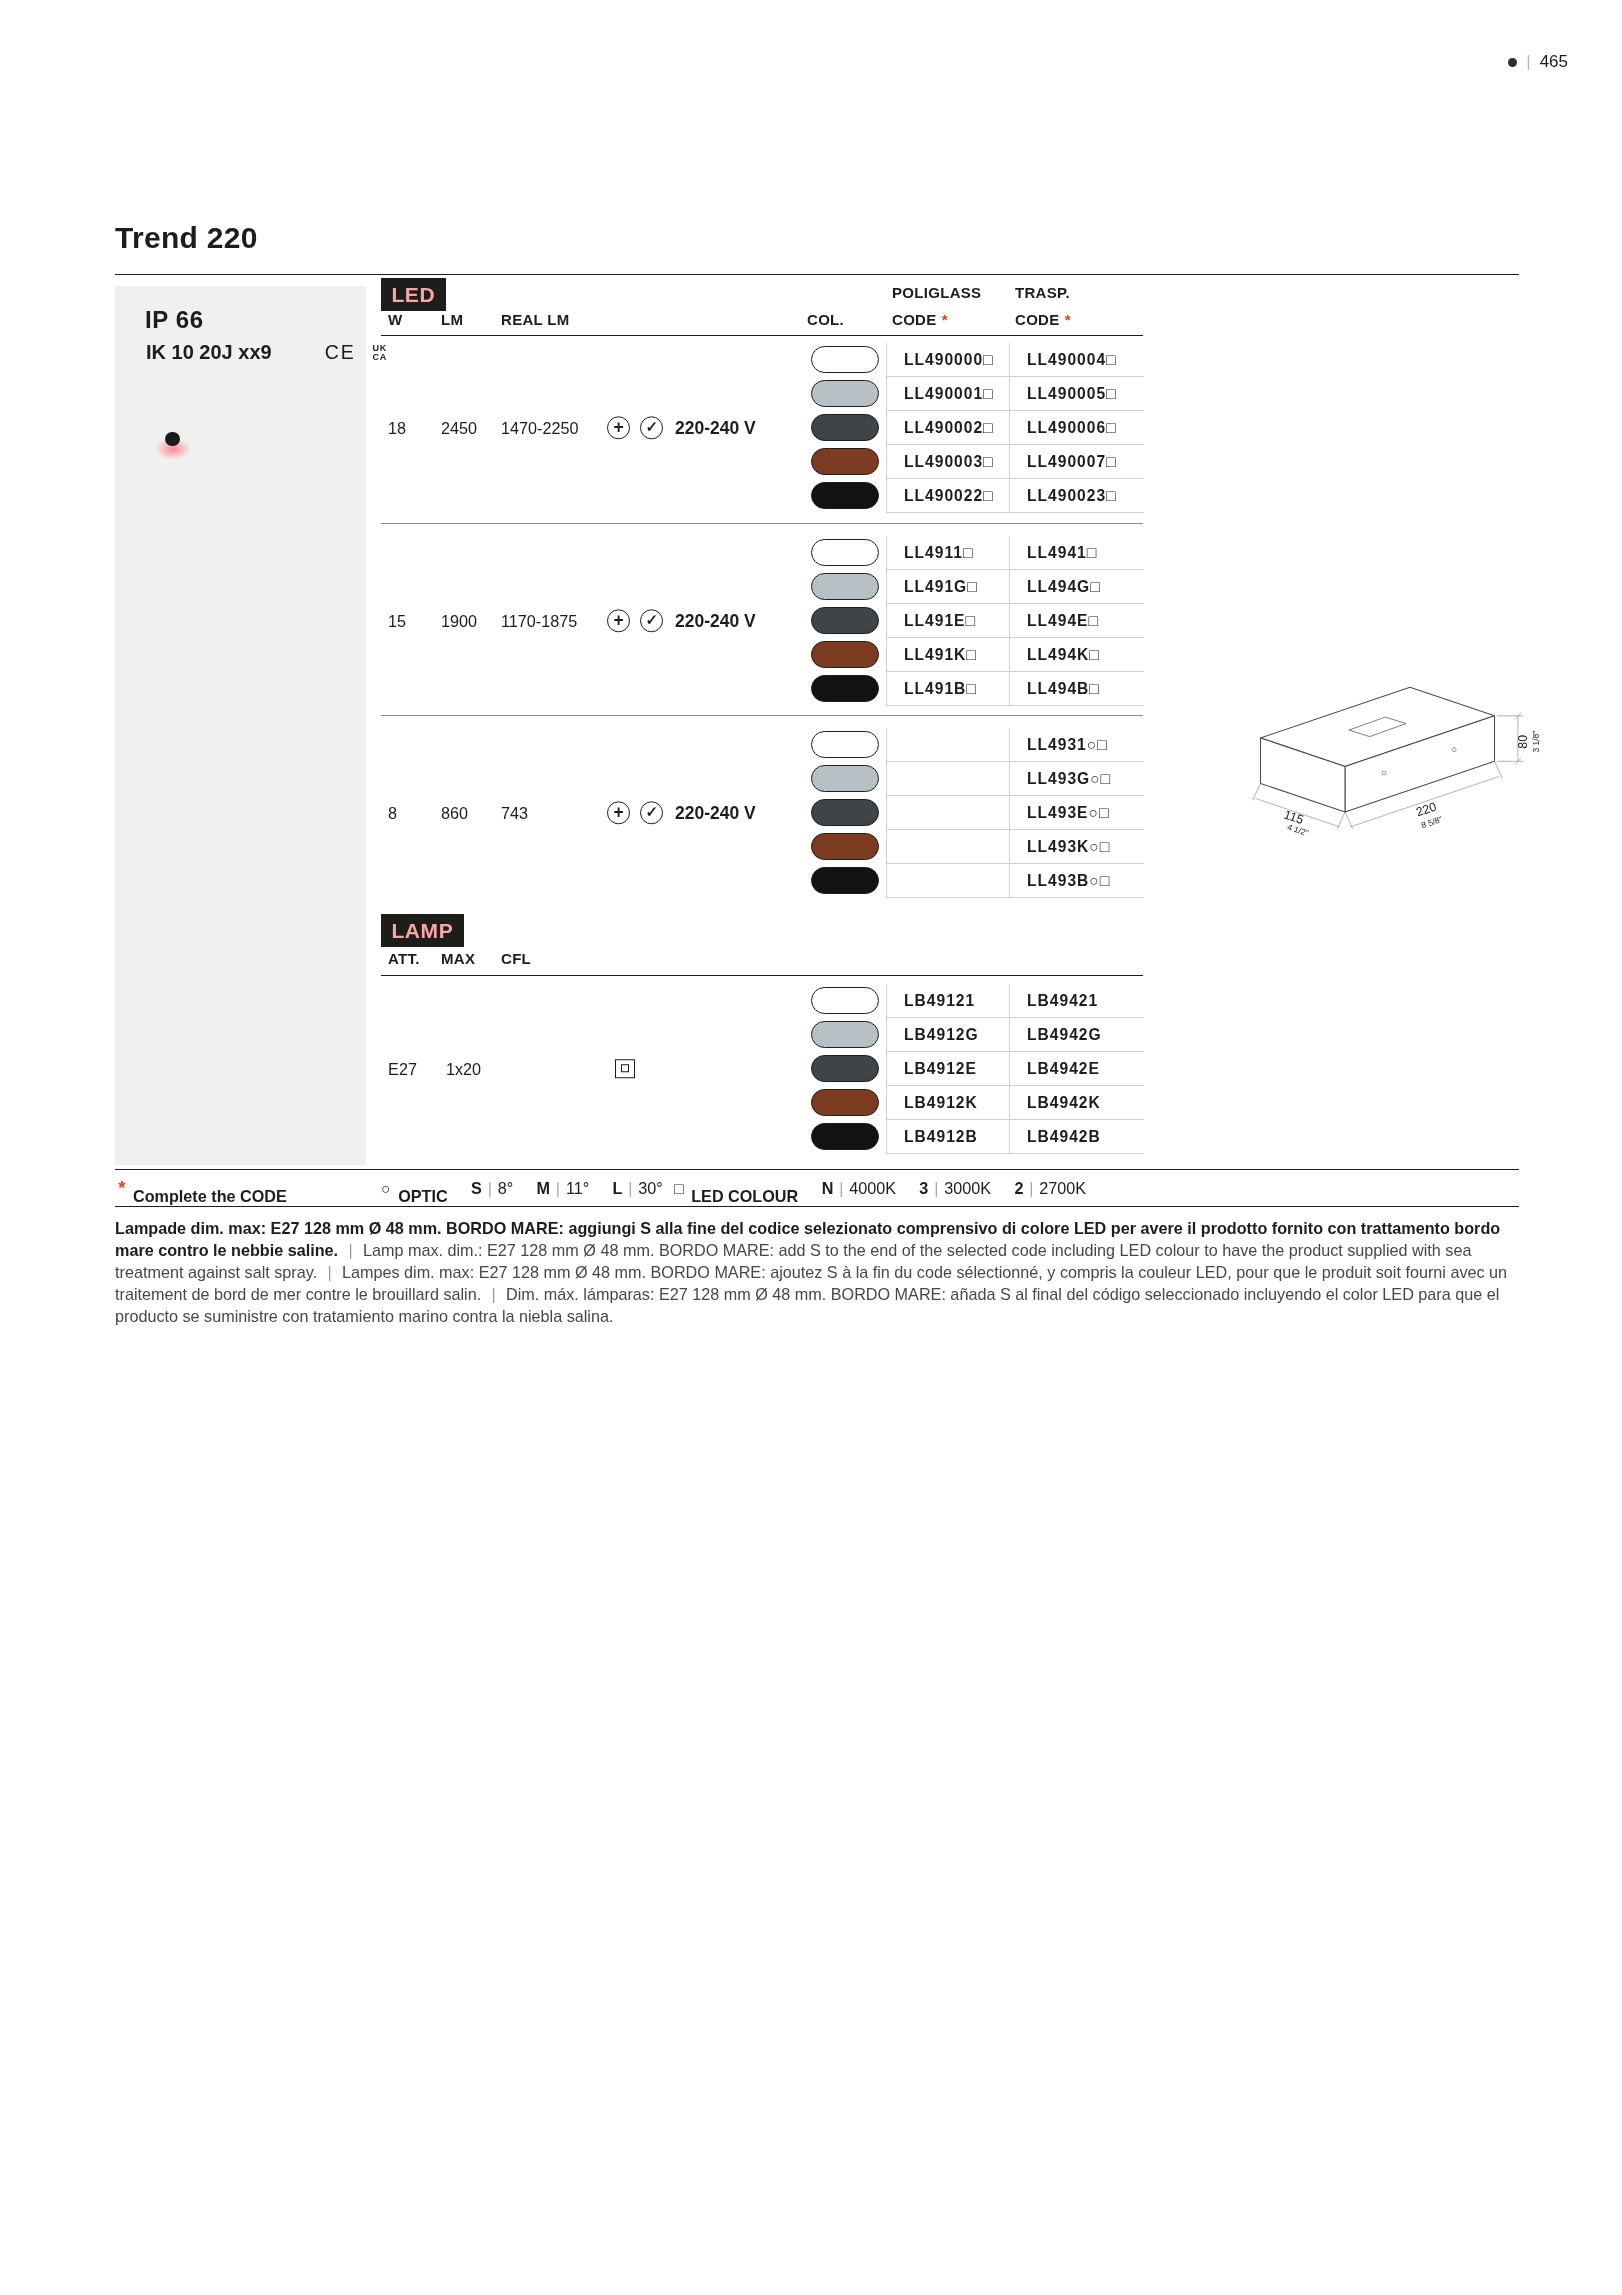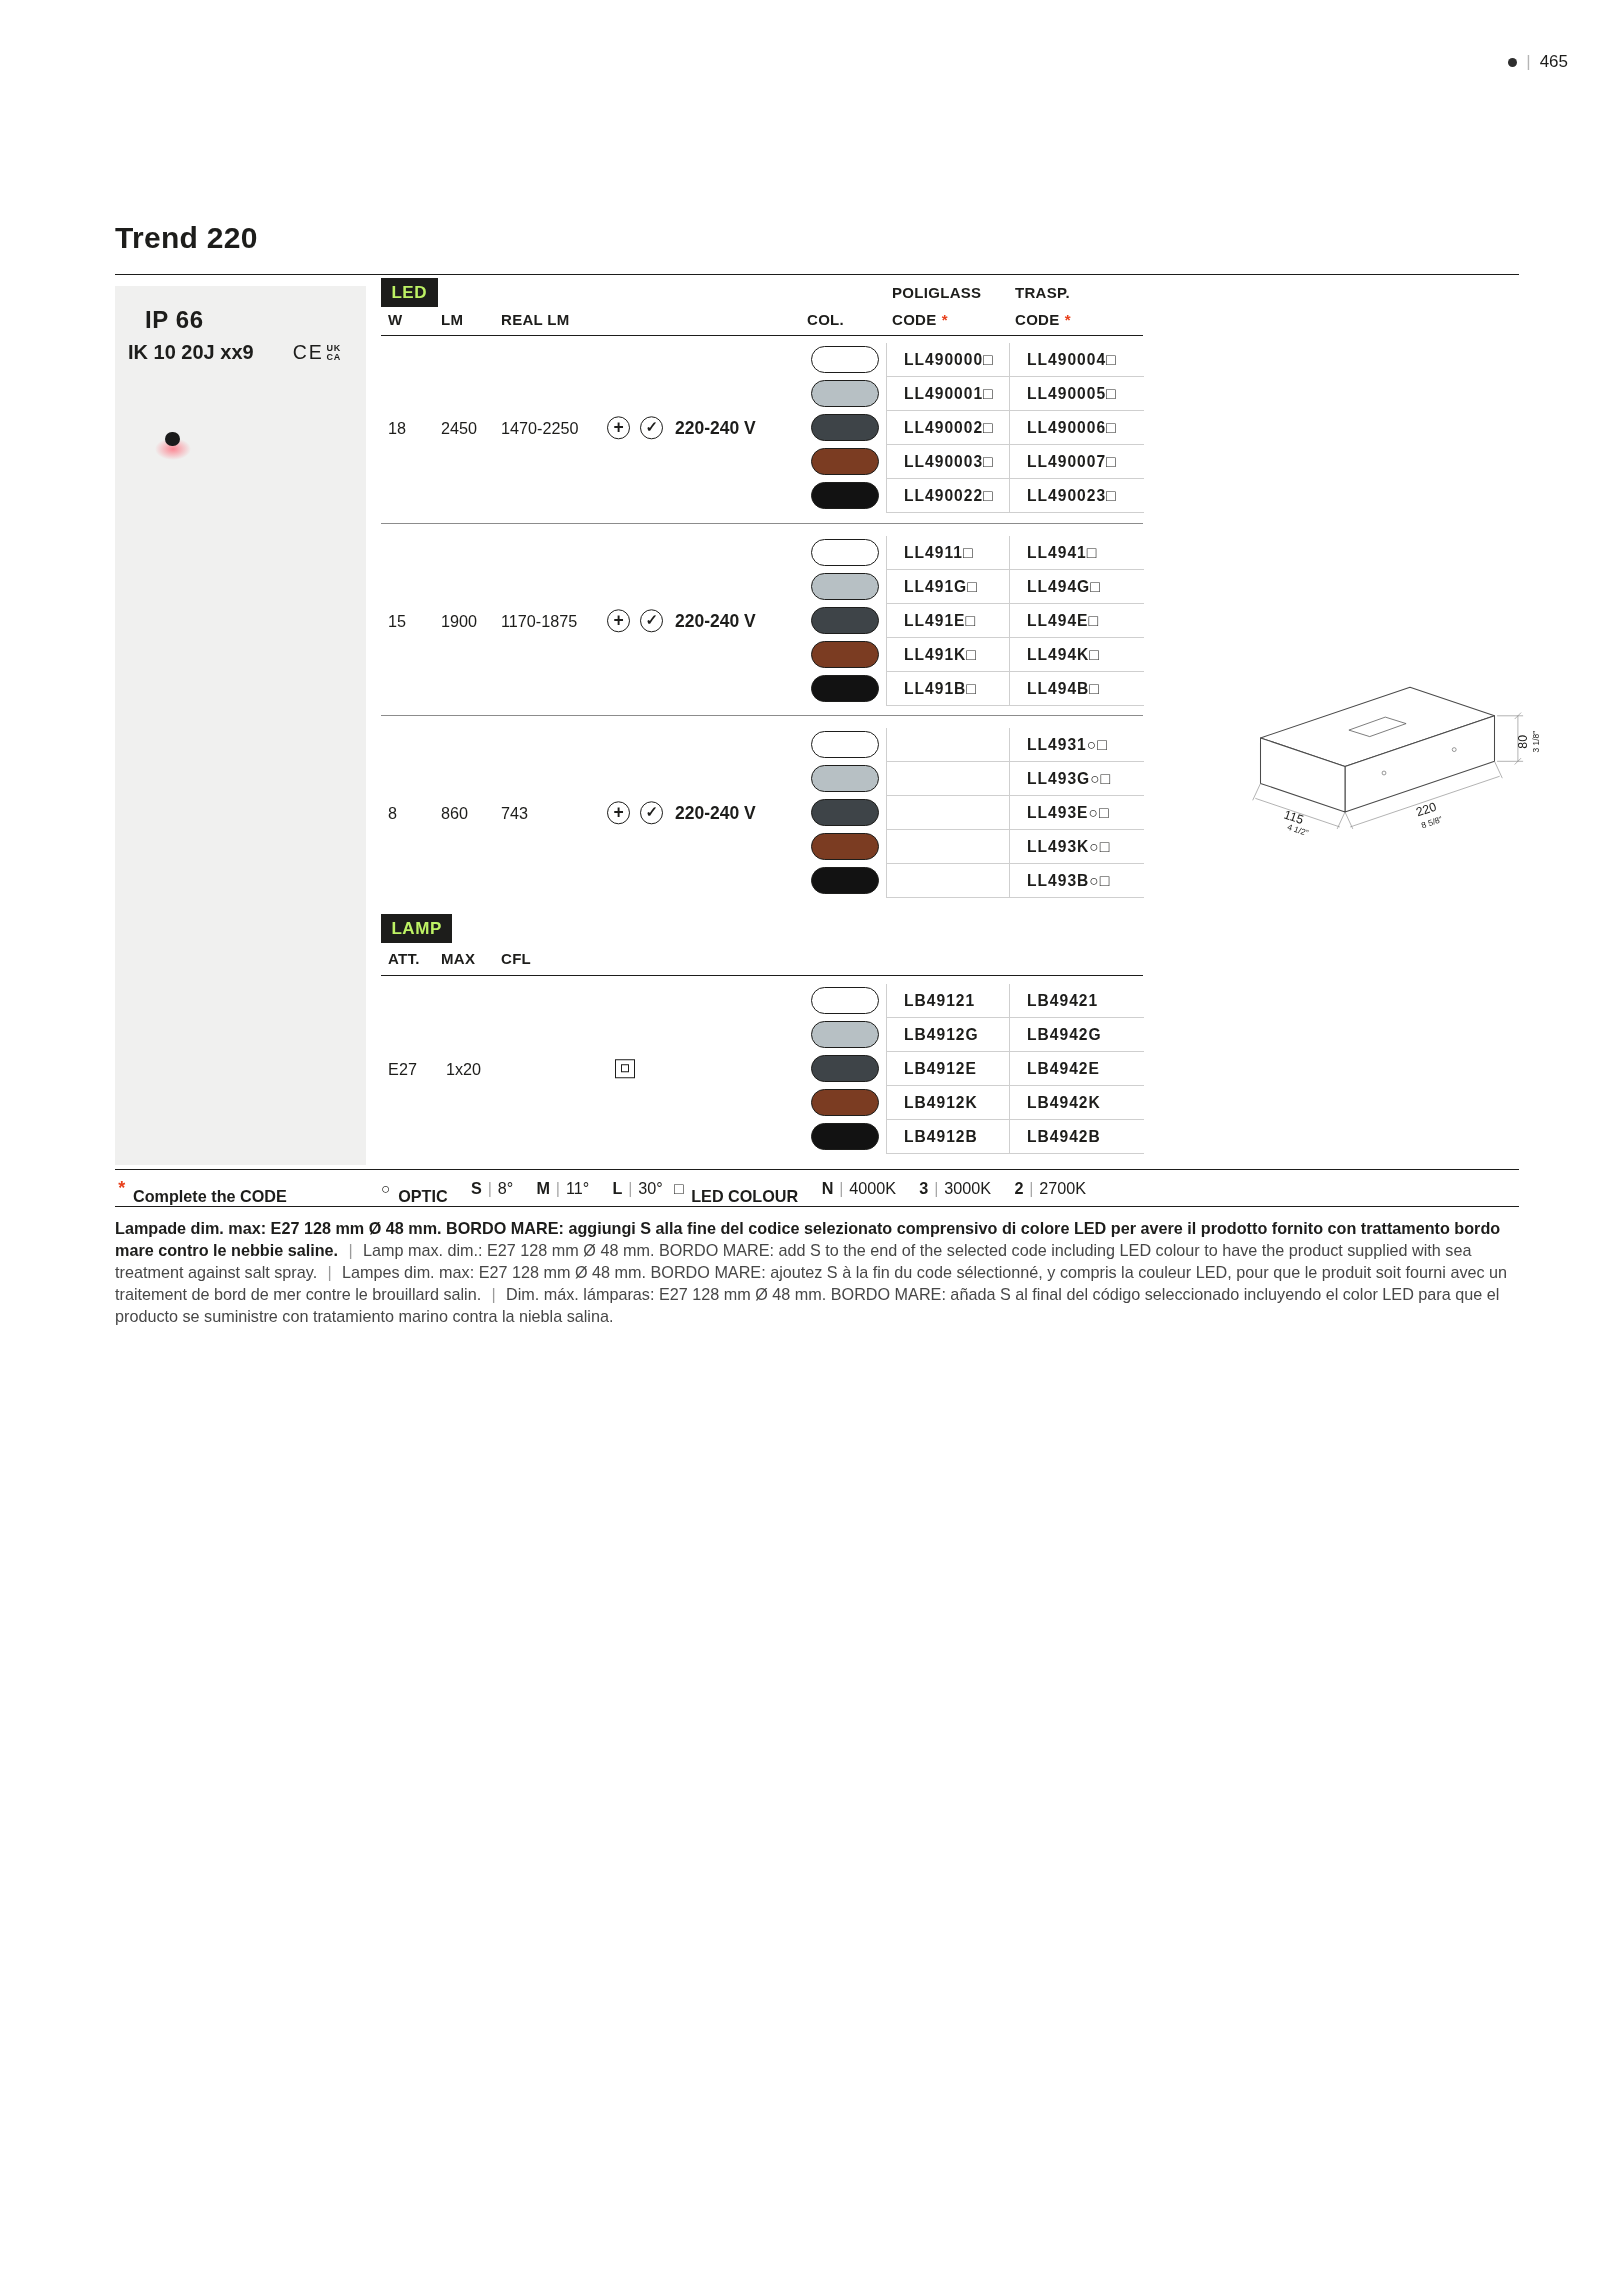--- a/index.html
+++ b/index.html
@@ -13,30 +13,30 @@
   .pn-pipe { color:#b5b5b5; font-size:17px; }
 
   .title { position:absolute; left:115px; top:221px; font-size:30px; font-weight:700; letter-spacing:0.3px; }
 
   .rule { position:absolute; background:#1d1d1b; }
   .rule-top { left:115px; top:274px; width:1404px; height:1.3px; }
 
   
   .panel { position:absolute; left:115px; top:286px; width:251px; height:879px; background:#f0f0ef; }
   .panel .ip { position:absolute; left:30px; top:19.5px; font-size:24px; font-weight:700; letter-spacing:0.6px; }
-  .panel .ik-line { position:absolute; left:13px; top:55px; font-size:20px; font-weight:700; display:flex; align-items:center; gap:3px; white-space:nowrap;text-align:right; }
+  .panel .ik-line { position:absolute; left:31px; top:55px; font-size:20px; font-weight:700; display:flex; align-items:center; gap:17px; white-space:nowrap;text-align:right; }
   .panel .ce { font-weight:400; font-size:19.5px; letter-spacing:1.9px;margin-left:36px; }
   .panel .ukca { display:inline-flex; flex-direction:column; font-size:9px; line-height:9px; font-weight:700; letter-spacing:0.6px; }
   .photo { position:absolute; left:40px; top:138px; width:45px; height:45px; }
   .photo .glow { position:absolute; left:0px; top:14.3px; width:36px; height:22px; border-radius:50%;
                  background:radial-gradient(closest-side, rgba(255,110,125,0.8), rgba(255,110,125,0)); }
   .photo .bulb { position:absolute; left:10.4px; top:7.8px; width:14.3px; height:14.3px; border-radius:50%; background:#1b1b1b; }
 
   
-  .badge { position:absolute; background:#1d1d1b; color:#bef264; font-size:17px; font-weight:700;
+  .badge { position:absolute; background:#1d1d1b; color:#fca5a5; font-size:21px; font-weight:700;
            padding:4.5px 10.4px; letter-spacing:0.6px; }
   .led-badge { left:381px; top:278px; }
   .lamp-badge { left:381px; top:914px; }
   .hdr { position:absolute; font-size:15px; font-weight:700; letter-spacing:0.3px; white-space:nowrap; }
   .hdr-poliglass { left:892px; top:284px; }
   .hdr-trasp { left:1015px; top:284px; }
   .hdr-w { left:388px; top:311px; }
   .hdr-lm { left:441px; top:311px; }
   .hdr-real { left:501px; top:311px; }
   .hdr-col { left:807px; top:311px; }

